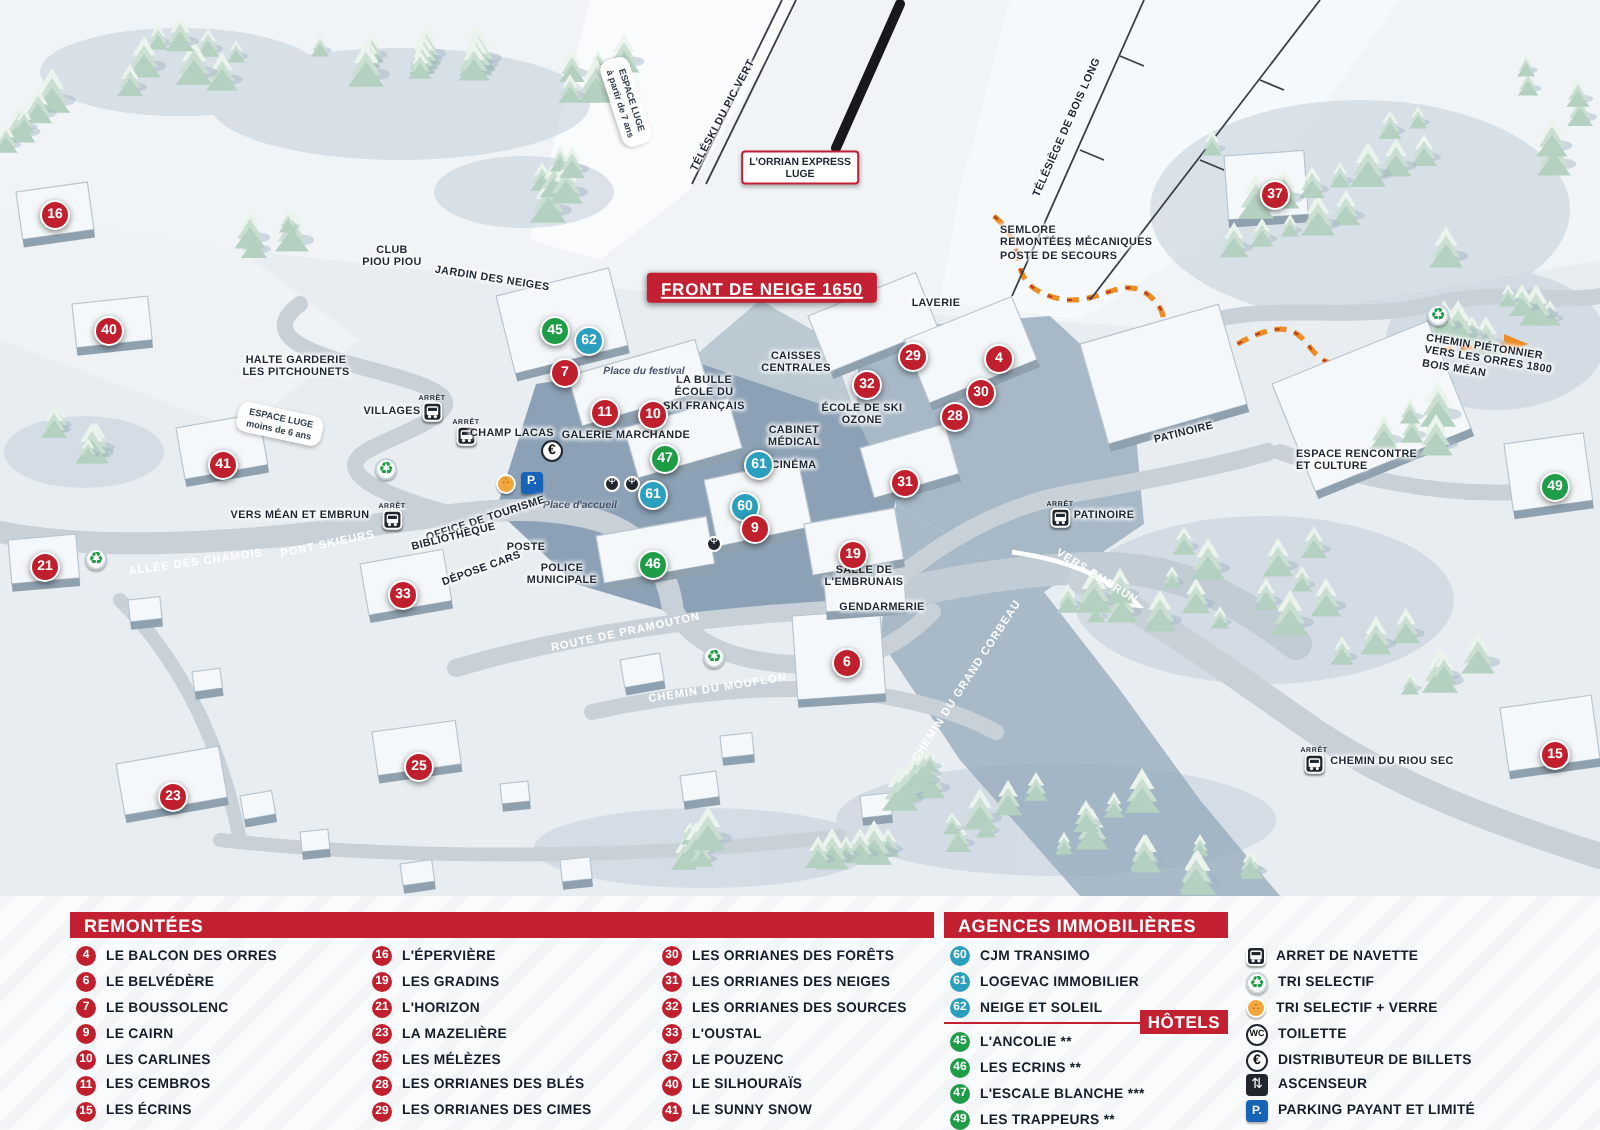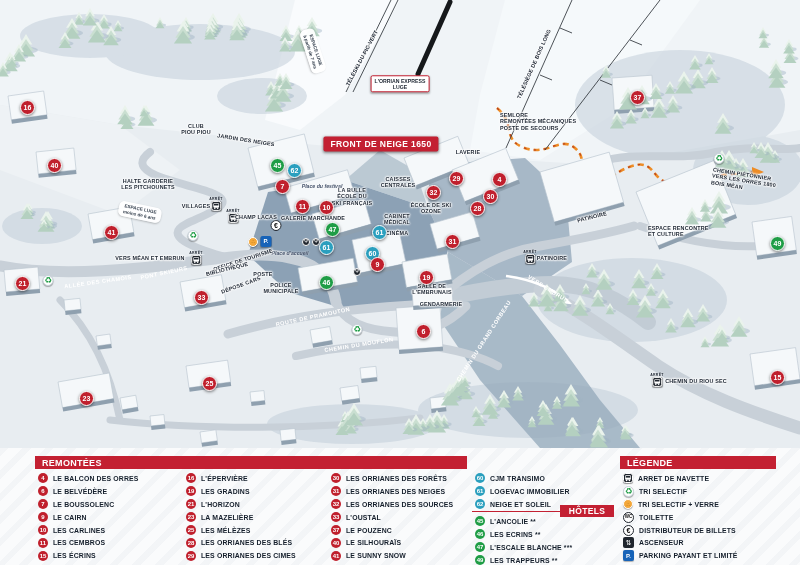--- a/index.html
+++ b/index.html
@@ -58,21 +58,21 @@
     background-image:repeating-linear-gradient(135deg,rgba(150,165,182,.07) 0 6px,transparent 6px 16px);}
   .hdr{position:absolute;height:13px;background:var(--red);color:#fff;font-size:9px;font-weight:700;
     display:flex;align-items:center;padding-left:7px;letter-spacing:.3px;}
   #hdr-res{left:35px;top:8px;width:432px;}
   #hdr-ag{left:472px;top:8px;width:142px;}
   #hdr-leg{left:620px;top:8px;width:156px;}
   .lg-col{position:absolute;}
   #res0{left:38px;top:24px;width:144px;} #res1{left:186px;top:24px;width:142px;} #res2{left:331px;top:24px;width:136px;}
   #aglist{left:475px;top:24px;width:139px;}
   #hotwrap{left:472px;top:63px;width:142px;border-top:1.5px solid var(--red);}
-  #hdr-hot{right:0;top:-7px;width:54px;height:12px;font-size:8.5px;justify-content:center;padding-left:0;position:absolute;}
+  #hdr-hot{right:0;top:-7px;width:44px;height:12px;font-size:8.5px;justify-content:center;padding-left:0;position:absolute;}
   #hotlist{margin-top:3px;margin-left:3px;}
   #leglist{left:623px;top:24px;width:153px;}
   .lg-row{display:flex;align-items:center;gap:5px;height:12.9px;}
   .badge{width:10px;height:10px;border-radius:50%;color:#fff;font-size:6px;font-weight:700;
     display:flex;align-items:center;justify-content:center;flex:0 0 10px;}
   .badge.red{background:var(--red-badge);} .badge.teal{background:var(--teal);} .badge.green{background:var(--green);}
   .lg-txt{font-size:6.9px;font-weight:700;color:var(--ink);letter-spacing:.15px;white-space:nowrap;}
 </style>
 </head>
 <body>
@@ -453,21 +453,21 @@
         <div class="ml ml-dark" style="left: 246px; top: 140px; transform: translate(-50%, -50%) rotate(9deg);">JARDIN DES NEIGES</div>
         <div class="ml ml-whitebox" style="left: 313px; top: 51px; transform: translate(-50%, -50%) rotate(72deg);">ESPACE LUGE
 à partir de 7 ans</div>
         <div class="ml ml-dark" style="left: 362px; top: 58px; transform: translate(-50%, -50%) rotate(-62deg);">TÉLÉSKI DU PIC VERT</div>
         <div class="ml ml-redbox" style="left: 400px; top: 84px; transform: translate(-50%, -50%);">L'ORRIAN EXPRESS
 LUGE</div>
         <div class="ml ml-dark" style="left: 534px; top: 64px; transform: translate(-50%, -50%) rotate(-66deg);">TÉLÉSIÈGE DE BOIS LONG</div>
         <div class="ml ml-dark-left" style="left: 500px; top: 122px; transform: translate(0px, -50%); transform-origin: 0px 50%;">SEMLORE
 REMONTÉES MÉCANIQUES
 POSTE DE SECOURS</div>
-        <div class="ml ml-banner" style="left: 381px; top: 144px; transform: translate(-50%, -50%);">FRONT DE NEIGE 1650</div>
+        <div class="ml ml-banner" style="left: 381px; top: 144px; transform: translate(-50%, -50%); text-decoration: underline;">FRONT DE NEIGE 1650</div>
         <div class="ml ml-dark" style="left: 468px; top: 152px; transform: translate(-50%, -50%);">LAVERIE</div>
         <div class="ml ml-dark" style="left: 148px; top: 184px; transform: translate(-50%, -50%);">HALTE GARDERIE
 LES PITCHOUNETS</div>
         <div class="ml ml-dark" style="left: 196px; top: 206px; transform: translate(-50%, -50%);">VILLAGES</div>
         <div class="ml ml-dark" style="left: 256px; top: 217px; transform: translate(-50%, -50%);">CHAMP LACAS</div>
         <div class="ml ml-whitebox" style="left: 140px; top: 212px; transform: translate(-50%, -50%) rotate(12deg);">ESPACE LUGE
 moins de 6 ans</div>
         <div class="ml ml-place" style="left: 322px; top: 186px; transform: translate(-50%, -50%);">Place du festival</div>
         <div class="ml ml-dark" style="left: 352px; top: 197px; transform: translate(-50%, -50%);">LA BULLE
 ÉCOLE DU
@@ -659,20 +659,21 @@
         <div class="lg-row">
           <span class="badge red">40</span>
           <span class="lg-txt">LE SILHOURAÏS</span>
         </div>
         <div class="lg-row">
           <span class="badge red">41</span>
           <span class="lg-txt">LE SUNNY SNOW</span>
         </div>
       </div>
 
+    <div class="hdr" id="hdr-ag">AGENCES IMMOBILIÈRES</div>
     <div class="lg-col" id="aglist">
         <div class="lg-row">
           <span class="badge teal">60</span>
           <span class="lg-txt">CJM TRANSIMO</span>
         </div>
         <div class="lg-row">
           <span class="badge teal">61</span>
           <span class="lg-txt">LOGEVAC IMMOBILIER</span>
         </div>
         <div class="lg-row">
@@ -696,21 +697,20 @@
             <span class="badge green">47</span>
             <span class="lg-txt">L'ESCALE BLANCHE ***</span>
           </div>
           <div class="lg-row">
             <span class="badge green">49</span>
             <span class="lg-txt">LES TRAPPEURS **</span>
           </div>
         </div>
     </div>
 
-    <div class="hdr" id="hdr-leg">LÉGENDE</div>
     <div class="lg-col" id="leglist">
         <div class="lg-row">
           <span class="ic ic-bus">
             <svg viewBox="0 0 10 10">
               <rect x="1.4" y="1.6" width="7.2" height="5.6" rx="1" fill="#fff"></rect>
               <rect x="2.2" y="2.5" width="5.6" height="2" fill="#20262e"></rect>
               <circle cx="3.2" cy="8" r="1" fill="#fff"></circle>
               <circle cx="6.8" cy="8" r="1" fill="#fff"></circle>
             </svg>
           </span>

